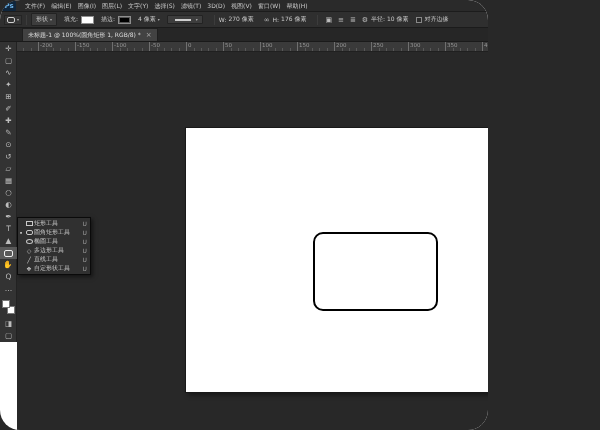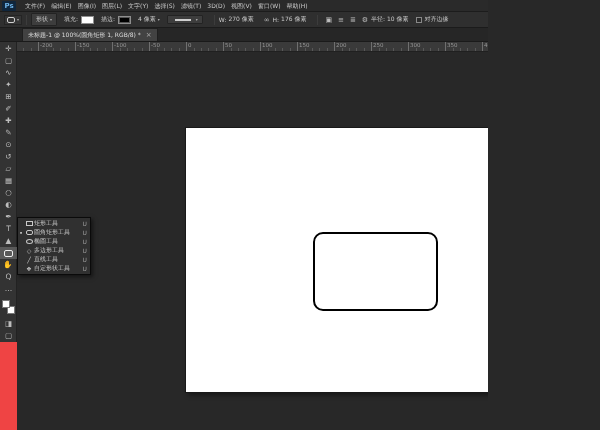--- a/index.html
+++ b/index.html
@@ -1,18 +1,18 @@
 <!DOCTYPE html>
 <html><head>
 <meta charset="utf-8">
 <style>
   * { margin:0; padding:0; box-sizing:border-box; }
   html,body { width:600px; height:430px; overflow:hidden; }
   body { font-family:"DejaVu Sans","Liberation Sans",sans-serif; background:#282828; }
-  .app { position:relative; width:488px; height:430px; background:#ef4444; overflow:hidden; }
+  .app { position:relative; width:488px; height:430px; background:#ffffff; overflow:hidden;border-radius:20px; }
 
   
   .menubar { position:absolute; left:0; top:0; width:600px; height:12px;
              background:#2a2a2a; display:flex; align-items:center; border-bottom:1px solid #1c1c1c; }
   .ps-logo { width:14px; height:10px; margin:0 6px 0 2px; background:#10263c; color:#6fb4e8;
              font-size:7px; font-weight:bold; line-height:10px; text-align:center; border-radius:1px; }
   .menu-item { color:#c8c8c8; font-size:6px; padding:0 3px; line-height:12px; white-space:nowrap; cursor:default; }
 
   
   .optionsbar { position:absolute; left:0; top:12px; width:600px; height:16px; background:#2f2f2f;

